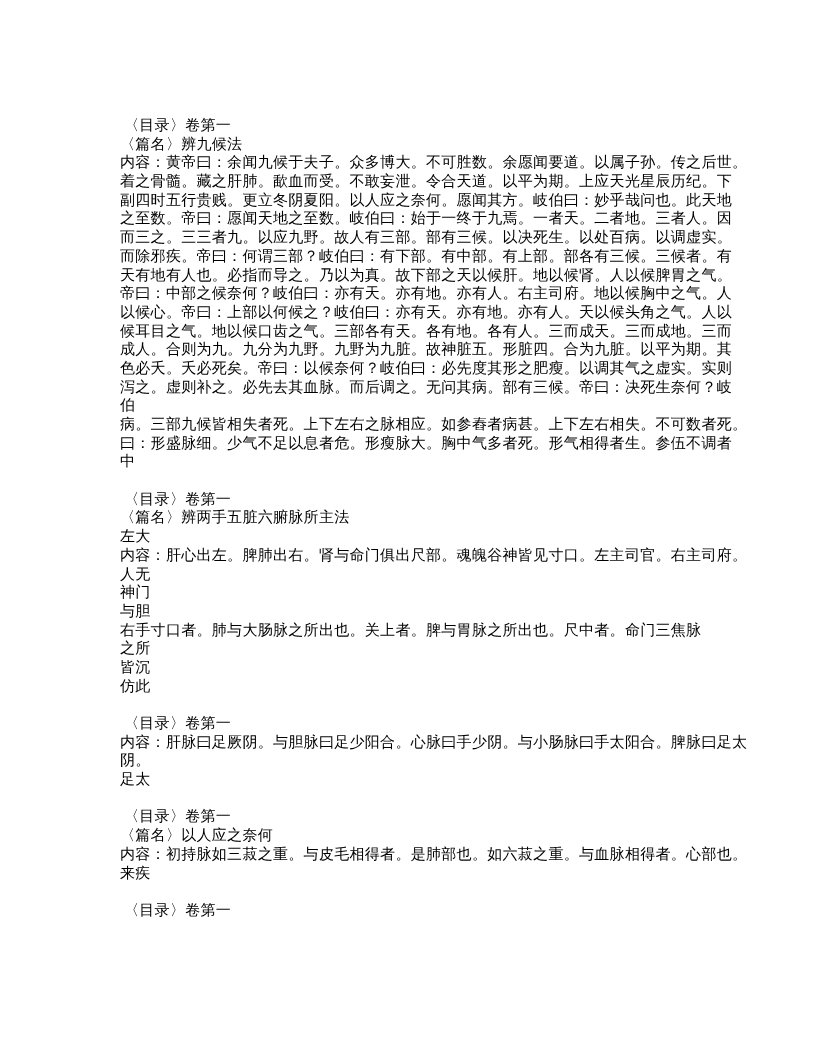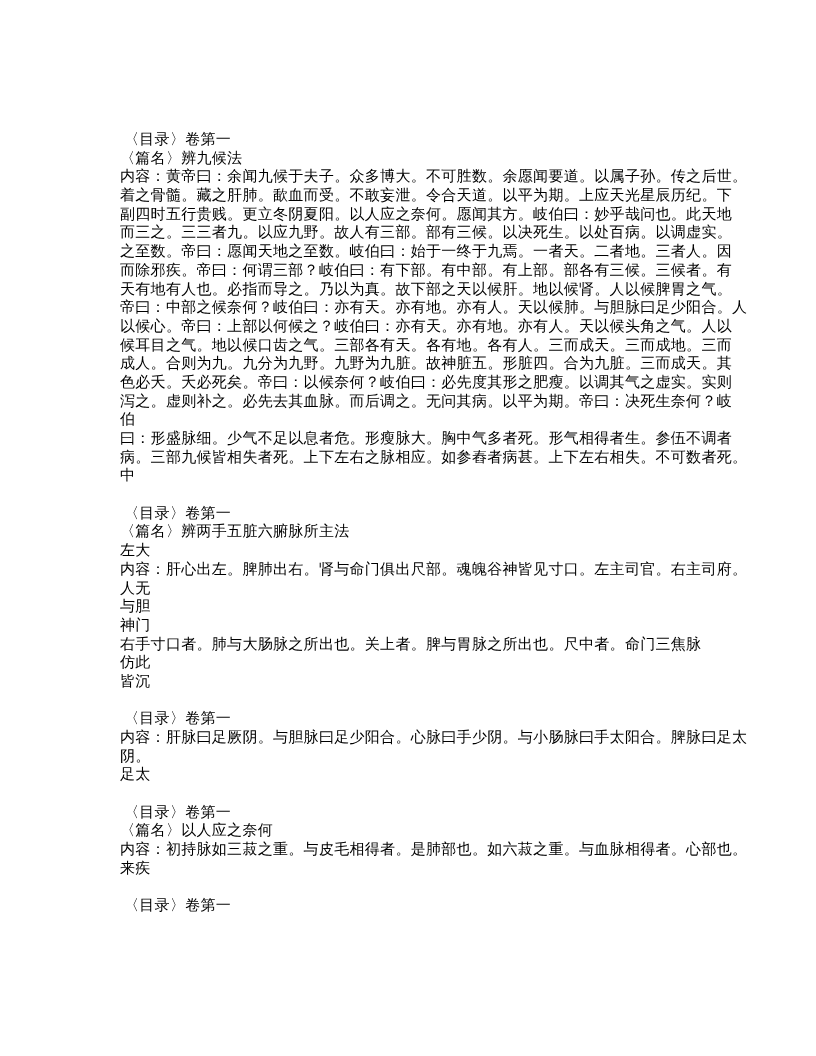--- a/index.html
+++ b/index.html
@@ -11,21 +11,21 @@
       width: 816px;
       height: 1056px;
       position: relative;
       overflow: hidden;
       font-family: "DejaVu Serif", "Liberation Serif", serif;
       color: #000000;
     }
     .page {
       position: absolute;
       left: 120px;
-      top: 130px;
+      top: 116px;
       width: 600px;
     }
     .section {
       margin: 0;
     }
     .section + .section {
       margin-top: 18.7px;
     }
     .line {
       display: block;
@@ -43,47 +43,48 @@
 <body>
 
 <div class="page">
 
   <div class="section">
     <span class="line catalog">〈目录〉卷第一</span>
     <span class="line">〈篇名〉辨九候法</span>
     <span class="line">内容：黄帝曰：余闻九候于夫子。众多博大。不可胜数。余愿闻要道。以属子孙。传之后世。</span>
     <span class="line">着之骨髓。藏之肝肺。歃血而受。不敢妄泄。令合天道。以平为期。上应天光星辰历纪。下</span>
     <span class="line">副四时五行贵贱。更立冬阴夏阳。以人应之奈何。愿闻其方。岐伯曰：妙乎哉问也。此天地</span>
+    <span class="line">之至数。帝曰：愿闻天地之至数。岐伯曰：始于一终于九焉。一者天。二者地。三者人。因</span>
     <span class="line">而三之。三三者九。以应九野。故人有三部。部有三候。以决死生。以处百病。以调虚实。</span>
-    <span class="line">之至数。帝曰：愿闻天地之至数。岐伯曰：始于一终于九焉。一者天。二者地。三者人。因</span>
     <span class="line">而除邪疾。帝曰：何谓三部？岐伯曰：有下部。有中部。有上部。部各有三候。三候者。有</span>
     <span class="line">天有地有人也。必指而导之。乃以为真。故下部之天以候肝。地以候肾。人以候脾胃之气。</span>
-    <span class="line">帝曰：中部之候奈何？岐伯曰：亦有天。亦有地。亦有人。天以候肺。与胆脉曰足少阳合。人</span>
+    <span class="line">帝曰：中部之候奈何？岐伯曰：亦有天。亦有地。亦有人。右主司府。地以候胸中之气。人</span>
     <span class="line">以候心。帝曰：上部以何候之？岐伯曰：亦有天。亦有地。亦有人。天以候头角之气。人以</span>
     <span class="line">候耳目之气。地以候口齿之气。三部各有天。各有地。各有人。三而成天。三而成地。三而</span>
-    <span class="line">成人。合则为九。九分为九野。九野为九脏。故神脏五。形脏四。合为九脏。三而成天。其</span>
+    <span class="line">成人。合则为九。九分为九野。九野为九脏。故神脏五。形脏四。合为九脏。以平为期。其</span>
     <span class="line">色必夭。夭必死矣。帝曰：以候奈何？岐伯曰：必先度其形之肥瘦。以调其气之虚实。实则</span>
-    <span class="line">泻之。虚则补之。必先去其血脉。而后调之。无问其病。以平为期。帝曰：决死生奈何？岐</span>
+    <span class="line">泻之。虚则补之。必先去其血脉。而后调之。无问其病。部有三候。帝曰：决死生奈何？岐</span>
     <span class="line">伯</span>
+    <span class="line">病。三部九候皆相失者死。上下左右之脉相应。如参舂者病甚。上下左右相失。不可数者死。</span>
     <span class="line">曰：形盛脉细。少气不足以息者危。形瘦脉大。胸中气多者死。形气相得者生。参伍不调者</span>
-    <span class="line">病。三部九候皆相失者死。上下左右之脉相应。如参舂者病甚。上下左右相失。不可数者死。</span>
     <span class="line">中</span>
   </div>
 
   <div class="section">
     <span class="line catalog">〈目录〉卷第一</span>
     <span class="line">〈篇名〉辨两手五脏六腑脉所主法</span>
     <span class="line">左大</span>
     <span class="line">内容：肝心出左。脾肺出右。肾与命门俱出尺部。魂魄谷神皆见寸口。左主司官。右主司府。</span>
     <span class="line">人无</span>
+    <span class="line">神门</span>
     <span class="line">与胆</span>
-    <span class="line">神门</span>
     <span class="line">右手寸口者。肺与大肠脉之所出也。关上者。脾与胃脉之所出也。尺中者。命门三焦脉</span>
+    <span class="line">之所</span>
+    <span class="line">皆沉</span>
     <span class="line">仿此</span>
-    <span class="line">皆沉</span>
   </div>
 
   <div class="section">
     <span class="line catalog">〈目录〉卷第一</span>
     <span class="line">内容：肝脉曰足厥阴。与胆脉曰足少阳合。心脉曰手少阴。与小肠脉曰手太阳合。脾脉曰足太</span>
     <span class="line">阴。</span>
     <span class="line">足太</span>
   </div>
 
   <div class="section">

